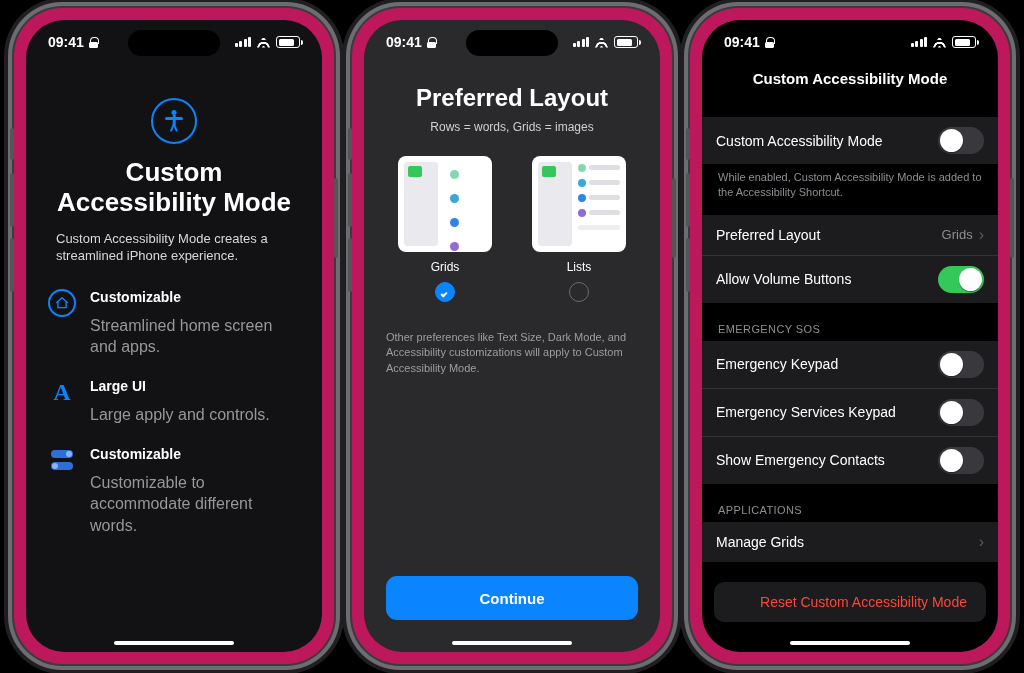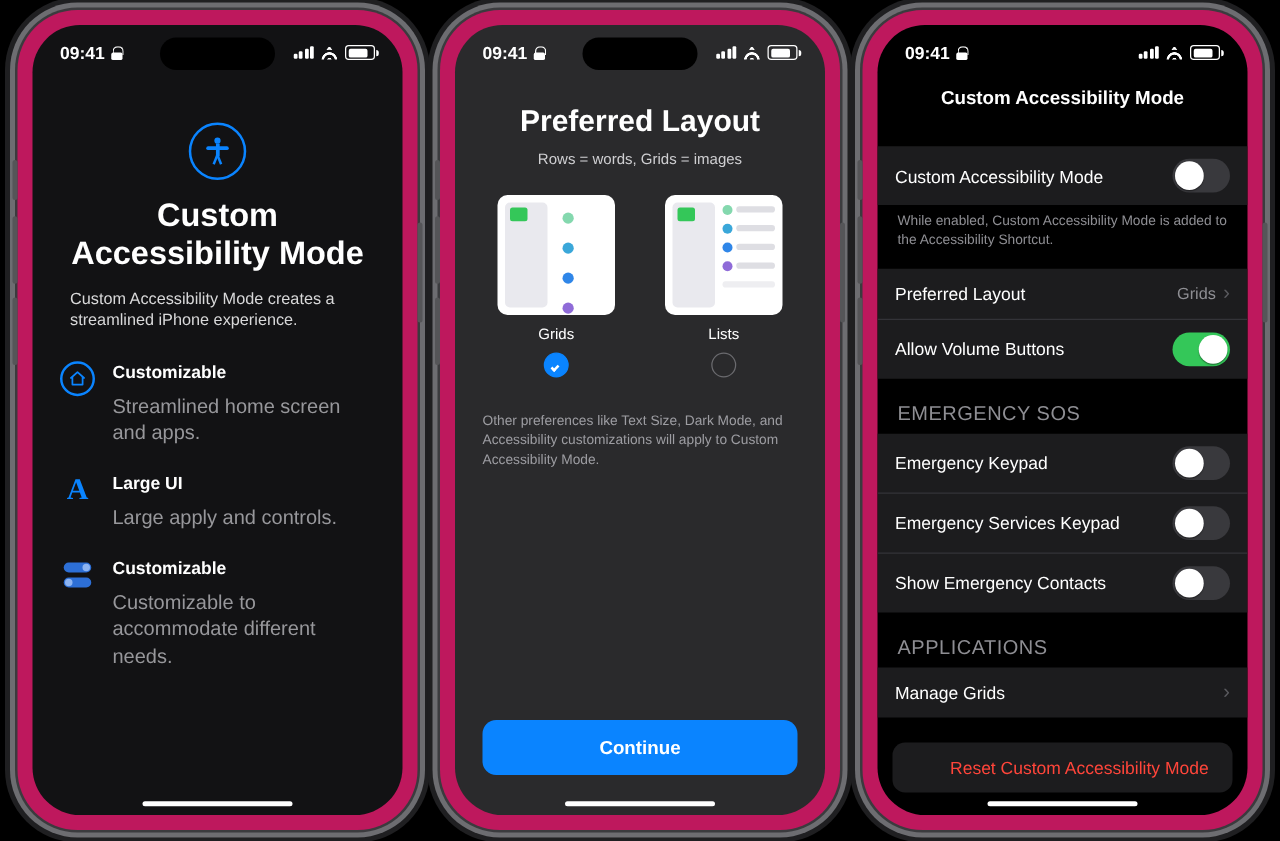--- a/index.html
+++ b/index.html
@@ -171,21 +171,21 @@
   .row .label { flex:1; color:#fff; }
   .row .val  { color:#8e8e93; font-size:13px; display:flex; align-items:center; gap:6px; }
   .chev { color:#5a5a5f; font-size:16px; line-height:1; }
 
   .toggle { width:46px; height:27px; border-radius:14px; background:#39393d; position:relative; }
   .toggle::after{ content:""; position:absolute; top:2px; left:2px; width:23px; height:23px; border-radius:50%; background:#fff; box-shadow:0 1px 1px rgba(0,0,0,.4);}
   .toggle.on { background:#34c759; }
   .toggle.on::after{ left:auto; right:2px; }
 
   .footer-note { font-size:11px; color:#8e8e93; padding:6px 16px 14px; line-height:1.4; }
-  .sec-header { font-size:16px; letter-spacing:0.4px; color:#8e8e93; padding:20px 16px 6px; text-transform:uppercase; }
+  .sec-header { font-size:11px; letter-spacing:0.4px; color:#8e8e93; padding:20px 16px 6px; text-transform:uppercase; }
   .danger { color:#ff453a; text-align:center; justify-content:center; }
   .danger .label { flex:0 0 auto; color:#ff453a; }
   .spacer20 { height:20px; }
 
 </style>
 </head>
 <body>
 
 <div class="stage">
 
@@ -249,21 +249,21 @@
           </div>
           <div class="feat">
             <div class="ficon">
               <div class="toggles">
                   <span class="bar"></span>
                   <span class="bar"></span>
                 </div>
             </div>
             <div class="ftxt">
               <div class="ft">Customizable</div>
-              <div class="fd">Customizable to accommodate different needs.</div>
+              <div class="fd">Customizable to accommodate different words.</div>
             </div>
           </div>
         </div>
 
       </div>
 
       <div class="home-ind"></div>
     </div>
   </div>
 

